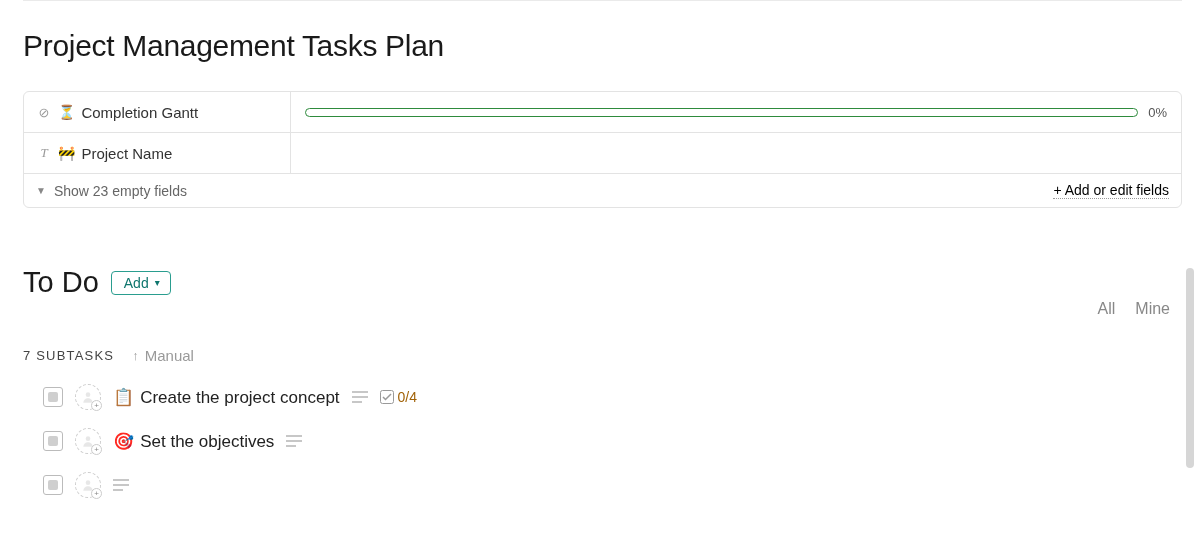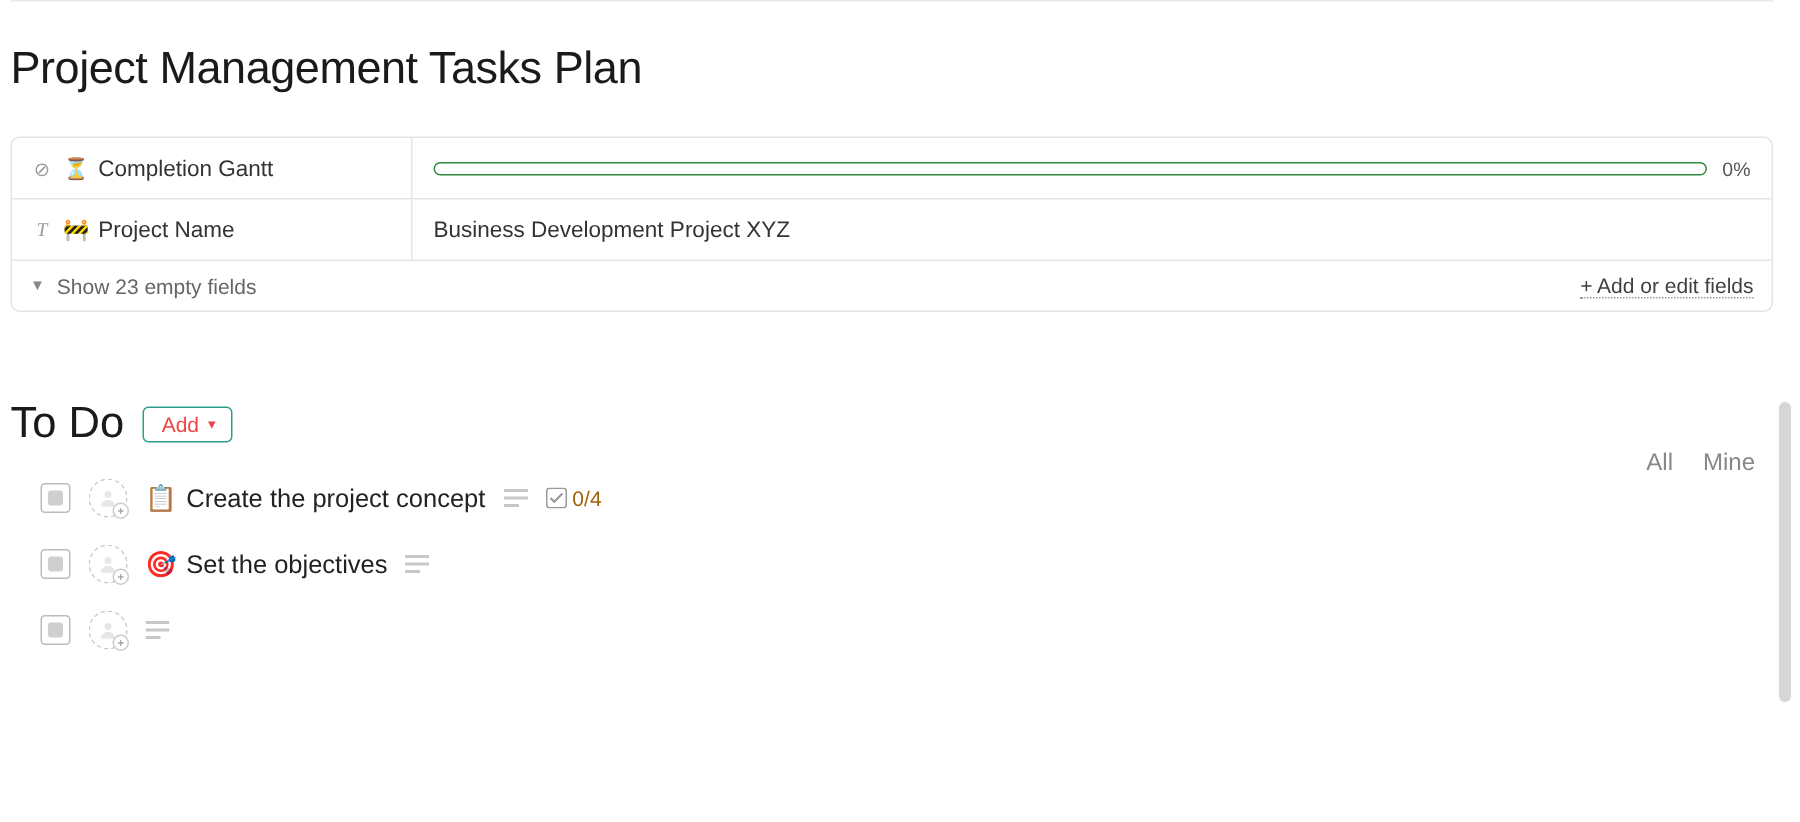--- a/index.html
+++ b/index.html
@@ -1,36 +1,36 @@
 <!DOCTYPE html>
 <html><head>
 <meta charset="utf-8">
 <style>
   * { box-sizing: border-box; margin: 0; padding: 0; }
   html, body { width: 1200px; height: 548px; font-family: -apple-system, BlinkMacSystemFont, "Segoe UI", Helvetica, Arial, sans-serif; color: #1a1a1a; background: #fff; overflow: hidden; }
-  .page { padding: 0 18px 0 7px; position: relative; height: 100%; }
+  .page { padding: 0 18px 0 7px; position: relative; height: 100%; margin-left: 16px; }
   .hr-top { border-top: 1px solid #eaeaea; margin-bottom: 28px; }
   .title { font-size: 30px; font-weight: 400; letter-spacing: -0.3px; margin-bottom: 28px; }
   .fields-table { border: 1px solid #e3e3e3; border-radius: 6px; overflow: hidden; font-size: 15px; }
   .field-row { display: flex; border-bottom: 1px solid #e3e3e3; min-height: 41px; align-items: stretch; }
   .field-row:last-child { border-bottom: none; }
   .field-label { width: 267px; display: flex; align-items: center; gap: 6px; padding: 0 12px; border-right: 1px solid #e3e3e3; color: #333; }
   .field-label .type-icon { color: #9a9a9a; font-size: 13px; width: 16px; display:inline-block; text-align:center; }
   .field-label .emoji { font-size: 14px; }
   .field-value { flex: 1; display: flex; align-items: center; padding: 0 14px; color: #333; }
   .progress-wrap { flex: 1; display: flex; align-items: center; gap: 10px; padding: 0 14px 0 14px; }
   .progress-bar { flex: 1; height: 9px; border: 1px solid #2e8b3d; border-radius: 999px; background: #fff; position: relative; }
   .progress-pct { font-size: 13px; color: #555; }
   .fields-footer { display:flex; justify-content: space-between; align-items:center; padding: 8px 12px; font-size: 14px; color: #666; }
   .show-empty { display:flex; align-items:center; gap:8px; cursor:pointer; }
   .caret-down { font-size: 10px; color:#888; }
-  .add-fields { color:#404040; border-bottom: 1px dotted #999; cursor:pointer; font-size:14px; }
+  .add-fields { color:#000000; border-bottom: 1px dotted #999; cursor:pointer; font-size:14px; }
   .section-header { display:flex; align-items:center; gap:12px; margin-top: 58px; }
   .section-title { font-size: 29px; font-weight:400; }
-  .add-btn { border:1px solid #2a9d8f; color:#ef4444; background:#fff; border-radius:4px; padding:3px 10px 3px 12px; font-size:14px; display:flex; align-items:center; gap:6px; cursor:pointer; }
+  .add-btn { border:1px solid #2a9d8f; color:#0f766e; background:#fff; border-radius:4px; padding:3px 10px 3px 12px; font-size:14px; display:flex; align-items:center; gap:6px; cursor:pointer; }
   .add-btn .caret { font-size:10px; }
   .filters { position:absolute; right:30px; top:300px; display:flex; gap:20px; font-size:16px; color:#888; }
   .filters span { cursor:pointer; }
   .subtasks-meta { display:flex; align-items:center; gap:18px; margin-top:48px; font-size:13px; }
   .subtasks-count { letter-spacing:1.2px; color:#444; font-weight:500; }
   .manual-sort { color:#9a9a9a; display:flex; align-items:center; gap:6px; font-size:15px; cursor:pointer; }
   .manual-sort .arrow-up { font-size:13px; }
   .task-list { margin-top: 20px; padding-left: 20px; display:flex; flex-direction:column; gap:18px; }
   .task { display:flex; align-items:center; gap:12px; font-size:17px; }
   .checkbox { width:20px; height:20px; border:1.5px solid #bbb; border-radius:3px; display:flex; align-items:center; justify-content:center; cursor:pointer; }
@@ -66,21 +66,20 @@
         <div class="progress-bar"></div>
         <span class="progress-pct">0%</span>
       </div>
     </div>
     <div class="field-row">
       <div class="field-label">
         <span class="type-icon" style="font-style:italic;font-family:serif;">T</span>
         <span class="emoji">🚧</span>
         <span>Project Name</span>
       </div>
-      <div class="field-value">Business Development Project XYZ</div>
     </div>
     <div class="fields-footer">
       <div class="show-empty">
         <span class="caret-down">▼</span>
         <span>Show 23 empty fields</span>
       </div>
       <span class="add-fields">+ Add or edit fields</span>
     </div>
   </div>
 
@@ -90,20 +89,27 @@
       <span>Add</span>
       <span class="caret">▾</span>
     </button>
   </div>
 
   <div class="filters">
     <span>All</span>
     <span>Mine</span>
   </div>
 
+  <div class="subtasks-meta">
+    <span class="subtasks-count">7 SUBTASKS</span>
+    <span class="manual-sort">
+      <span class="arrow-up">↑</span>
+      <span>Manual</span>
+    </span>
+  </div>
 
   <div class="task-list">
 
     <div class="task">
       <span class="checkbox">
           <span class="checkbox-inner"></span>
         </span>
       <span class="assignee">
         <svg viewBox="0 0 24 24">
             <circle cx="12" cy="8" r="4" fill="#ccc"></circle>

